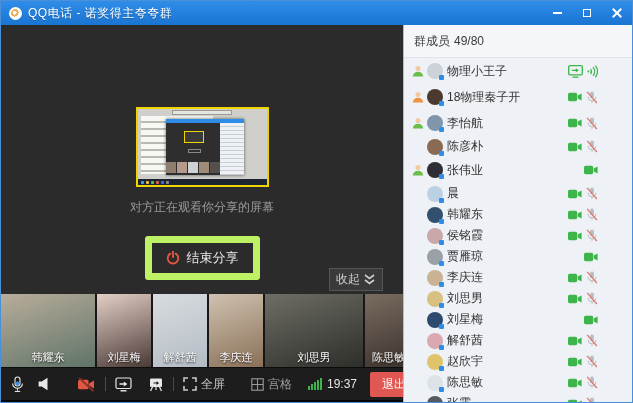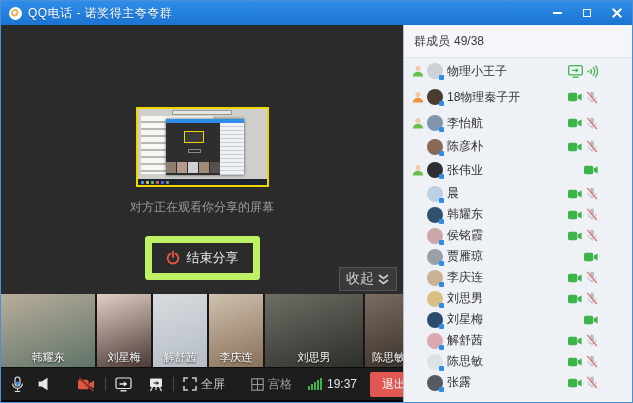--- a/index.html
+++ b/index.html
@@ -43,22 +43,22 @@
   .pv-strip i:nth-child(4){ background:#a08c76; } .pv-strip i:nth-child(5){ background:#55504b; }
   .pv-taskbar { position:absolute; left:0; right:0; bottom:0; height:6px; background:#1b2430; display:flex; align-items:center; gap:2px; padding:0 3px; }
   .pv-taskbar i { width:3px; height:3px; border-radius:1px; }
   .pv-taskbar i:nth-child(1){background:#4aa3e8;} .pv-taskbar i:nth-child(2){background:#e8c24a;}
   .pv-taskbar i:nth-child(3){background:#5ac25a;} .pv-taskbar i:nth-child(4){background:#e85a4a;}
   .pv-taskbar i:nth-child(5){background:#4a6ae8;} .pv-taskbar i:nth-child(6){background:#8a8a8a;}
 
   .hint { margin-top:12px; color:#9b9b9b; font-size:12px; }
   .end-share-btn { margin-top:20px; display:flex; align-items:center; gap:7px; padding:6px 14px;
      background:transparent; border:7px solid #bef264; border-radius:3px; color:#e8e8e8; font-size:13px; cursor:pointer; }
-  .collapse-btn { position:absolute; right:6px; bottom:3px; display:flex; align-items:center; gap:3px;
-     background:#3a3a3a; border:1px solid #555; padding:2px 6px; color:#cfcfcf; font-size:14px; cursor:pointer; }
+  .collapse-btn { position:absolute; right:20px; bottom:3px; display:flex; align-items:center; gap:3px;
+     background:#3a3a3a; border:1px solid #555; padding:2px 6px; color:#cfcfcf; font-size:12px; cursor:pointer; }
 
   
   .strip { height:73px; flex:none; background:#171717; display:flex; gap:2px; overflow:hidden; }
   .tile { height:100%; position:relative; flex:none; }
   .tile-name { position:absolute; bottom:2px; left:0; right:0; text-align:center; color:#fff; font-size:11px;
      text-shadow:0 1px 2px rgba(0,0,0,.9); white-space:nowrap; overflow:hidden; }
 
   
   .toolbar { height:33px; flex:none; background:#1d1d1d; border-top:1px solid #0c0c0c; display:flex; align-items:center; padding:0 6px; }
   .tb-icon { display:flex; align-items:center; justify-content:center; cursor:pointer; flex:none; }
@@ -254,21 +254,21 @@
         <span class="timer">19:37</span>
         <button class="exit-btn">退出</button>
         <button class="endcall-btn">结束通...</button>
       </div>
       <div class="window-bottom-edge"></div>
     </div>
 
     <div class="sidebar">
       <div class="sidebar-header">
         <span>群成员</span>
-        <span>49/38</span>
+        <span>49/80</span>
       </div>
       <div class="member-list">
           <div class="member-row has-badge">
             <span class="m-badge">
               <svg width="12" height="12" viewBox="0 0 12 12">
                 <circle cx="6" cy="3.4" r="2.5" fill="#f2c9a0"></circle>
                 <path d="M0.8 11.4 a5.2 4.6 0 0 1 10.4 0 Z" fill="#6abf4b"></path>
               </svg>
             </span>
             <span class="avatar" style="background:#ccd2d8">
@@ -555,20 +555,43 @@
                   <rect x="4" y="0.6" width="4" height="6.6" rx="2" fill="#b9bec7"></rect>
                   <path d="M2 5.8 a4 4 0 0 0 8 0" fill="none" stroke="#b9bec7" stroke-width="1"></path>
                   <line x1="6" y1="10" x2="6" y2="12" stroke="#b9bec7" stroke-width="1"></line>
                   <line x1="1.2" y1="0.8" x2="10.8" y2="12" stroke="#e0786c" stroke-width="1.3"></line>
                 </svg>
               </span>
             </span>
           </div>
           <div class="member-row">
             <span class="m-badge-spacer"></span>
+            <span class="avatar" style="background:#e0c46c">
+              <i></i>
+            </span>
+            <span class="m-name">赵欣宇</span>
+            <span class="m-icons">
+              <span>
+                <svg width="14" height="10" viewBox="0 0 14 10">
+                  <rect x="0" y="0.8" width="9.2" height="8.4" rx="1.6" fill="#3db54a"></rect>
+                  <path d="M9.8 3.6 L13.6 1.4 v7.2 L9.8 6.4 Z" fill="#3db54a"></path>
+                </svg>
+              </span>
+              <span>
+                <svg width="12" height="13" viewBox="0 0 12 13">
+                  <rect x="4" y="0.6" width="4" height="6.6" rx="2" fill="#b9bec7"></rect>
+                  <path d="M2 5.8 a4 4 0 0 0 8 0" fill="none" stroke="#b9bec7" stroke-width="1"></path>
+                  <line x1="6" y1="10" x2="6" y2="12" stroke="#b9bec7" stroke-width="1"></line>
+                  <line x1="1.2" y1="0.8" x2="10.8" y2="12" stroke="#e0786c" stroke-width="1.3"></line>
+                </svg>
+              </span>
+            </span>
+          </div>
+          <div class="member-row">
+            <span class="m-badge-spacer"></span>
             <span class="avatar" style="background:#dde2e6">
               <i></i>
             </span>
             <span class="m-name">陈思敏</span>
             <span class="m-icons">
               <span>
                 <svg width="14" height="10" viewBox="0 0 14 10">
                   <rect x="0" y="0.8" width="9.2" height="8.4" rx="1.6" fill="#3db54a"></rect>
                   <path d="M9.8 3.6 L13.6 1.4 v7.2 L9.8 6.4 Z" fill="#3db54a"></path>
                 </svg>

